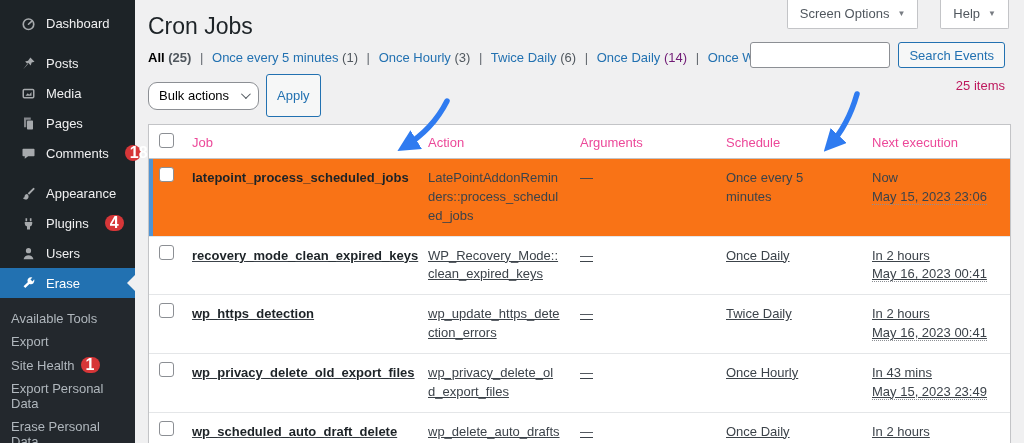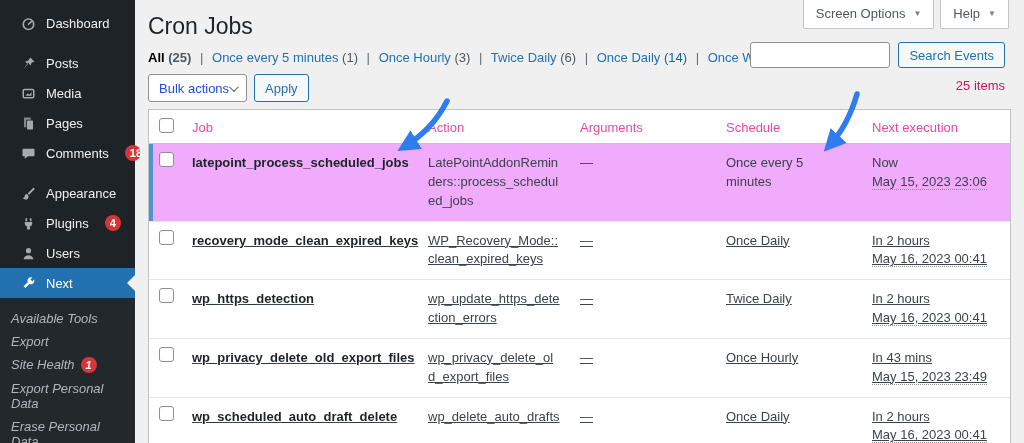--- a/index.html
+++ b/index.html
@@ -19,29 +19,29 @@
   }
   .menu-item .menu-icon { width:16px; height:16px; color:#a7aaad; flex:0 0 16px; display:flex; align-items:center; justify-content:center; }
   .menu-item.gap-after { margin-bottom:10px; }
   .menu-item.active { background:#2271b1; color:#fff; }
   .menu-item.active .menu-icon { color:#fff; }
   .menu-item.active::after {
     content:""; position:absolute; right:0; top:50%; transform:translateY(-50%);
     border:8px solid transparent; border-right-color:#f0f0f1;
   }
   .badge {
-    display:inline-block; background:#d63638; color:#fff; font-size:11px;
+    display:inline-block; background:#d63638; color:#fff; font-size:16px;
     line-height:16px; min-width:16px; text-align:center; border-radius:9px;
     padding:0 5px; margin-left:6px; font-weight:700;
   }
   .submenu { background:#23282d; padding:9px 0 6px 0; }
-  .submenu-item { padding:4px 10px 4px 11px; font-size:13px; color:#b0b7bd; cursor:pointer;font-style:italic; }
+  .submenu-item { padding:4px 10px 4px 11px; font-size:13px; color:#b0b7bd; cursor:pointer; }
   
   .content { position:absolute; left:135px; top:0; width:889px; height:443px; }
-  .screen-meta { position:absolute; top:0; right:15px; display:flex; gap:6px; z-index:3; }
+  .screen-meta { position:absolute; top:0; right:15px; display:flex; gap:22px; z-index:3; }
   .meta-btn {
     display:flex; align-items:center; gap:8px; background:#fff;
     border:1px solid #c3c4c7; border-top:none; border-radius:0 0 2px 2px;
     padding:6px 12px 7px; color:#50575e; font-size:13px; cursor:pointer;
   }
   .meta-btn .tri { font-size:8px; color:#787c82; }
   .page-title { font-size:23px; font-weight:400; color:#1d2327; padding:13px 0 0 13px; }
   .subsubsub { margin:10px 0 0 13px; font-size:13px; color:#50575e; }
   .subsubsub a { color:#2271b1; text-decoration:none; cursor:pointer; }
   .subsubsub .current-filter { color:#000; font-weight:700; }
@@ -50,29 +50,29 @@
   .search-input {
     width:140px; height:26px; border:1px solid #8c8f94; border-radius:3px;
     background:#fff; padding:0 8px; font-size:13px; font-family:inherit;
   }
   .btn-secondary {
     height:26px; background:#f6f7f7; border:1px solid #2271b1; border-radius:3px;
     color:#2271b1; font-size:13px; font-family:inherit; padding:0 10px; cursor:pointer;
   }
   .tablenav { margin:9px 0 0 13px; display:flex; gap:7px; align-items:center; }
   .bulk-select {
-    display:inline-flex; align-items:center; height:28px;
-    background:#fff; border:1px solid #8c8f94; border-radius:3px;
-    padding:0 10px; color:#1d4ed8; font-size:13px; cursor:pointer;
+    display:inline-flex; align-items:center; gap:12px; height:28px;
+    background:#fff; border:1px solid #8c8f94; border-radius:9px;
+    padding:0 10px; color:#000000; font-size:13px; cursor:pointer;
   }
   .css-chevron {
     width:7px; height:7px; border-right:1.6px solid #50575e; border-bottom:1.6px solid #50575e;
     transform:rotate(45deg) translateY(-2px); display:inline-block;
   }
-  .apply-btn { height:28px; }
+  .apply-btn { height:43px; }
   .items-count { position:absolute; top:78px; right:19px; font-size:13px; color:#be185d; }
   
   .cron-table {
     margin:7px 15px 0 13px; width:861px; table-layout:fixed;
     border-collapse:separate; border-spacing:0; background:#fff;
     border:1px solid #c3c4c7; box-shadow:0 1px 1px rgba(0,0,0,.04);
   }
   .cron-table th {
     text-align:left; font-weight:400; font-size:13px; padding:8px 10px 7px;
     border-bottom:1px solid #c3c4c7;
@@ -80,21 +80,21 @@
   .cron-table th a { color:#ec4899; text-decoration:none; cursor:pointer; }
   .cron-table td {
     font-size:13px; color:#3c434a; padding:10px; vertical-align:top; line-height:1.45;
   }
   .cron-table tbody tr + tr td { border-top:1px solid #e4e6e8;text-decoration:underline; }
   .cb-col { padding-top:8px !important; }
   input[type="checkbox"] {
     appearance:none; -webkit-appearance:none; width:15px; height:15px;
     border:1px solid #8c8f94; border-radius:3px; background:#fff; cursor:pointer; margin:0;
   }
-  tr.highlight td { background:#f0abfc; }
+  tr.highlight td { background:#f97316; }
   tr.highlight td:first-child { box-shadow:inset 4px 0 0 #4f94d4; }
   .job-name { font-weight:700; color:#1d2327; }
   .action-text { word-break:break-all; }
   .next-date { border-bottom:1px dotted #8c8f94; }
   
   .annotation-svg { position:absolute; left:0; top:0; z-index:5; pointer-events:none; }
 </style>
 </head>
 <body>
 
@@ -168,21 +168,21 @@
         </svg>
     </span>
     <span>Users</span>
   </div>
   <div class="menu-item active">
     <span class="menu-icon">
       <svg width="15" height="15" viewBox="0 0 20 20" fill="currentColor">
           <path d="M17.5 4.3a4.7 4.7 0 01-6.2 6.2l-5.6 5.6-2.3-2.3 5.6-5.6a4.7 4.7 0 016.2-6.2L12.6 4.6l2.8 2.8z"></path>
         </svg>
     </span>
-    <span>Next</span>
+    <span>Erase</span>
   </div>
   <nav class="submenu">
     <div class="submenu-item"><span>Available Tools</span></div>
     <div class="submenu-item"><span>Export</span></div>
     <div class="submenu-item"><span>Site Health</span><span class="badge">1</span></div>
     <div class="submenu-item"><span>Export Personal Data</span></div>
     <div class="submenu-item"><span>Erase Personal Data</span></div>
 
   </nav>
 </aside>
@@ -204,21 +204,21 @@
 
   <div class="subsubsub">
     <span class="current-filter"><span>All</span> <span style="font-weight:700;color:#50575e">(25)</span></span>
     <span class="sep">|</span>
     <a><span>Once every 5 minutes</span> <span style="color:#50575e">(1)</span></a>
     <span class="sep">|</span>
     <a><span>Once Hourly</span> <span style="color:#50575e">(3)</span></a>
     <span class="sep">|</span>
     <a><span>Twice Daily</span> <span style="color:#50575e">(6)</span></a>
     <span class="sep">|</span>
-    <a><span>Once Daily</span> <span style="color:#0369a1">(14)</span></a>
+    <a><span>Once Daily</span> <span style="color:#701a75">(14)</span></a>
     <span class="sep">|</span>
     <a><span>Once Weekly</span> <span style="color:#50575e">(1)</span></a>
   </div>
 
   <div class="search-box">
     <input class="search-input" type="text" value="" style="">
     <button class="btn-secondary">Search Events</button>
   </div>
 
   <div class="tablenav">

